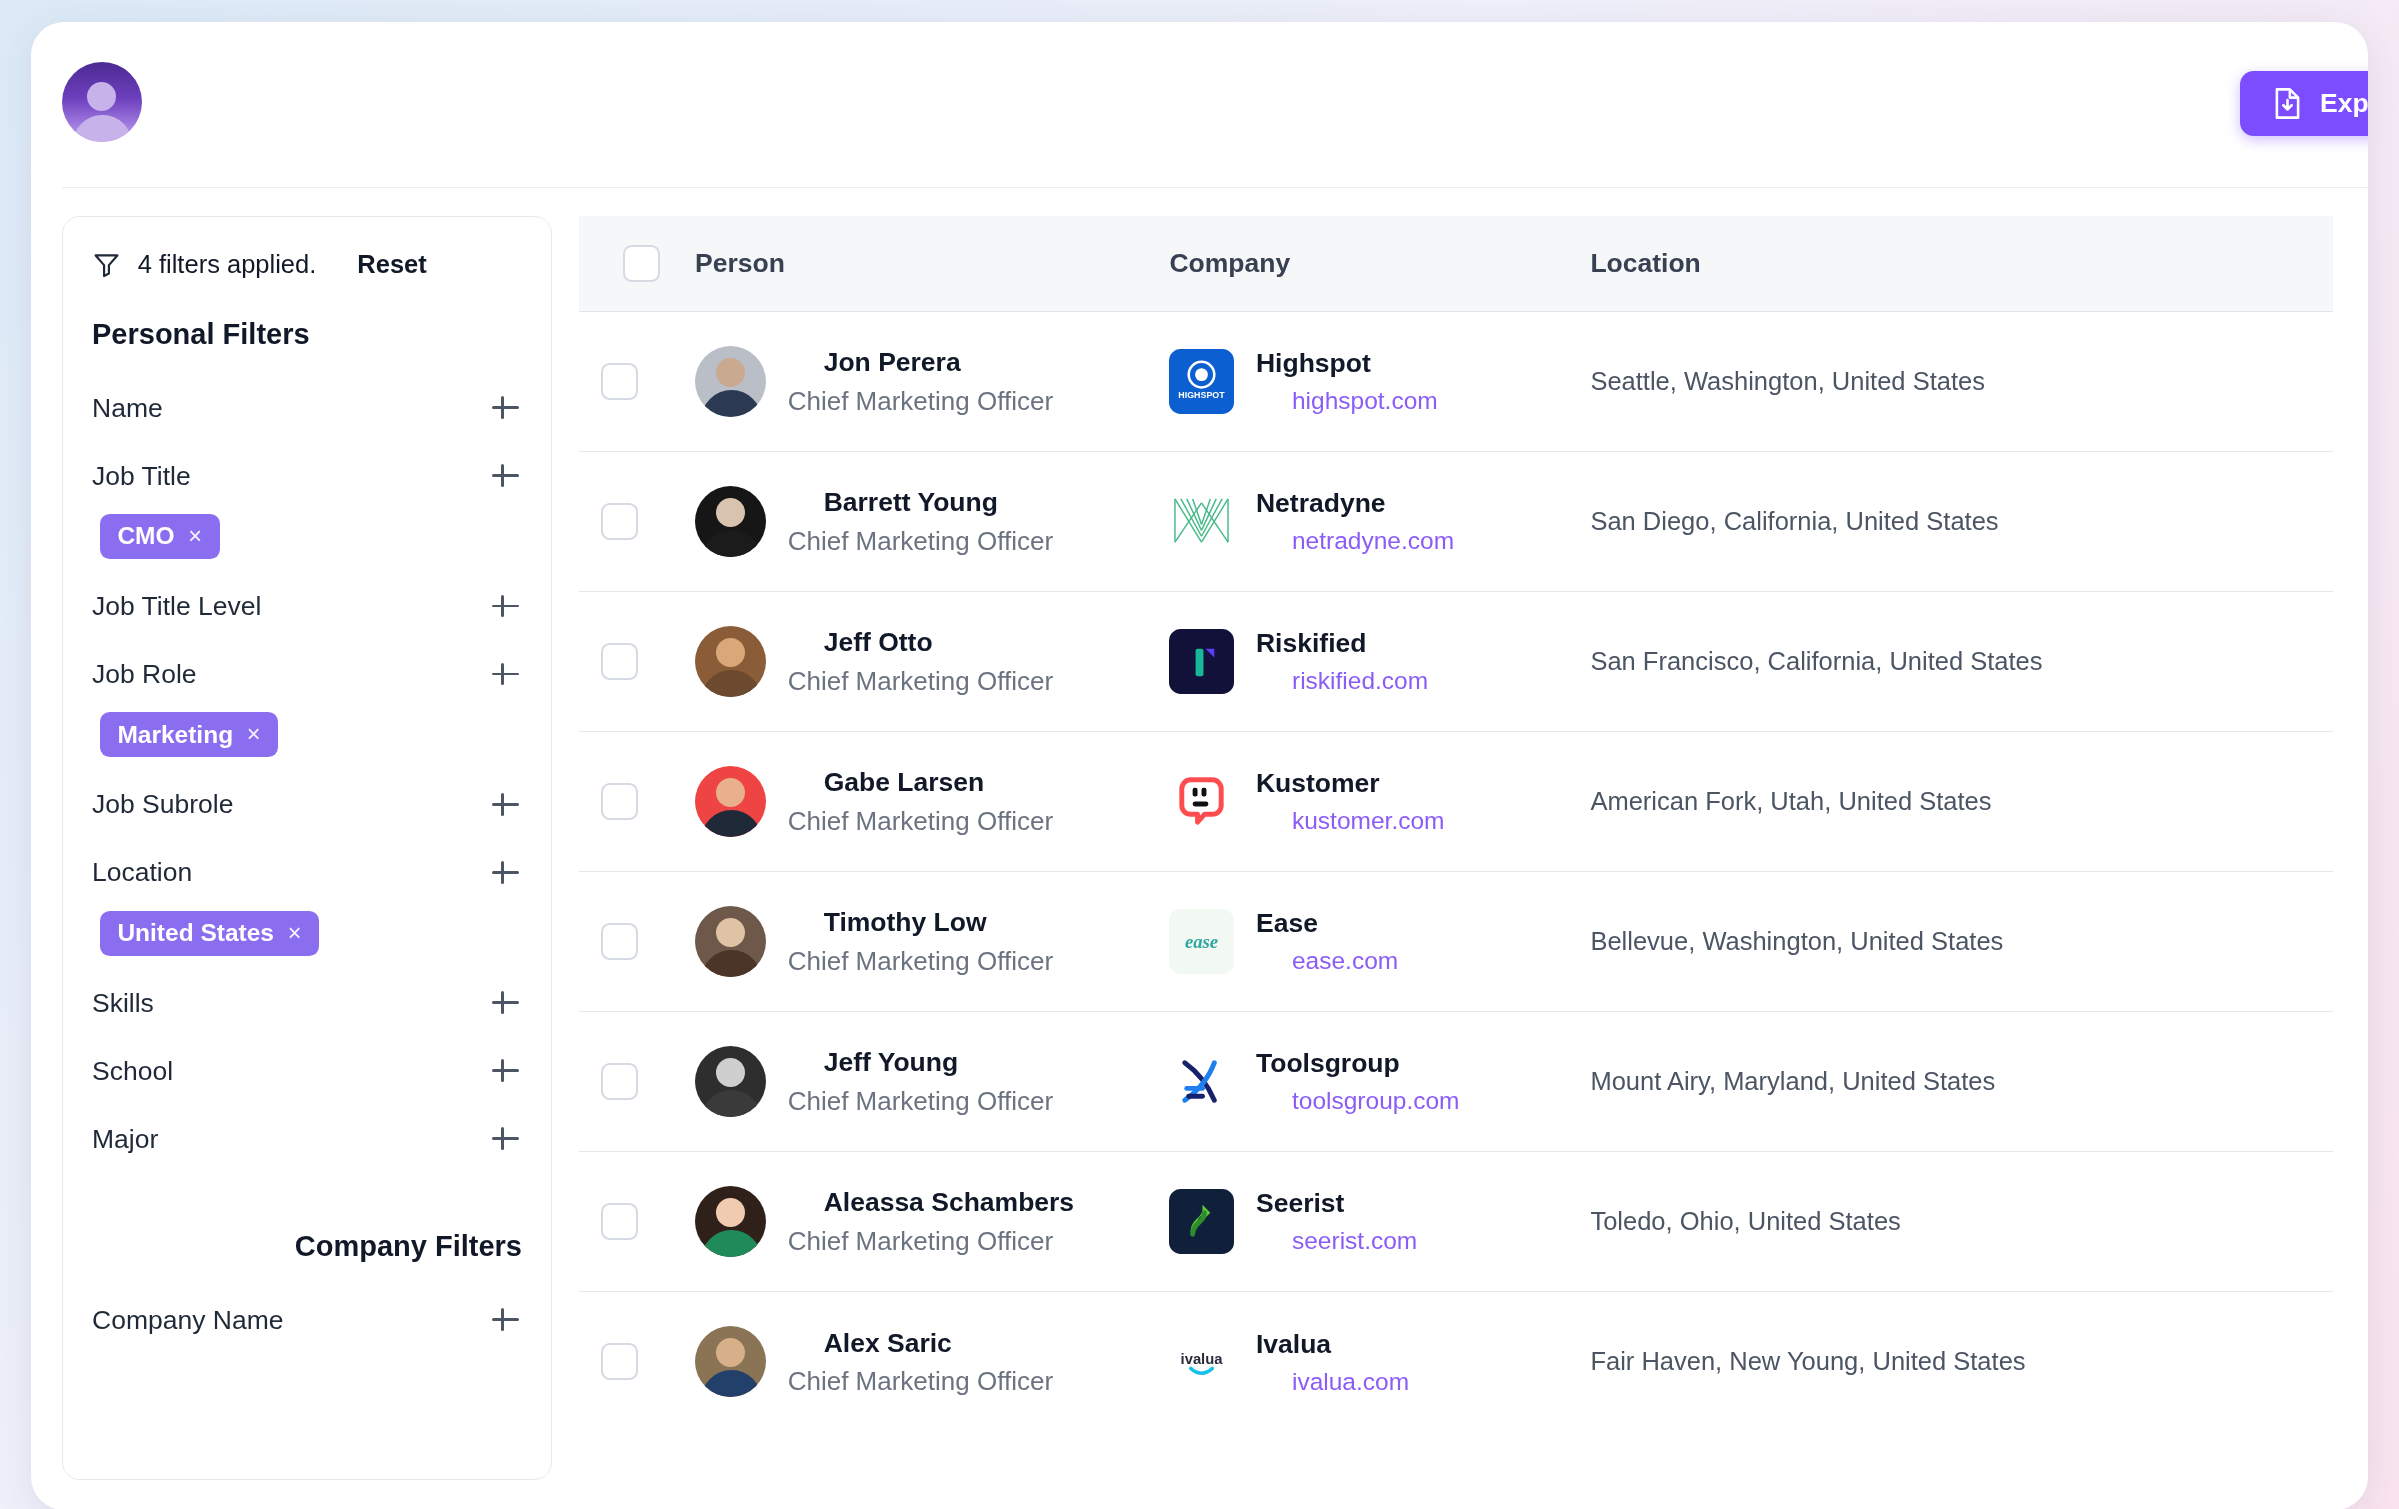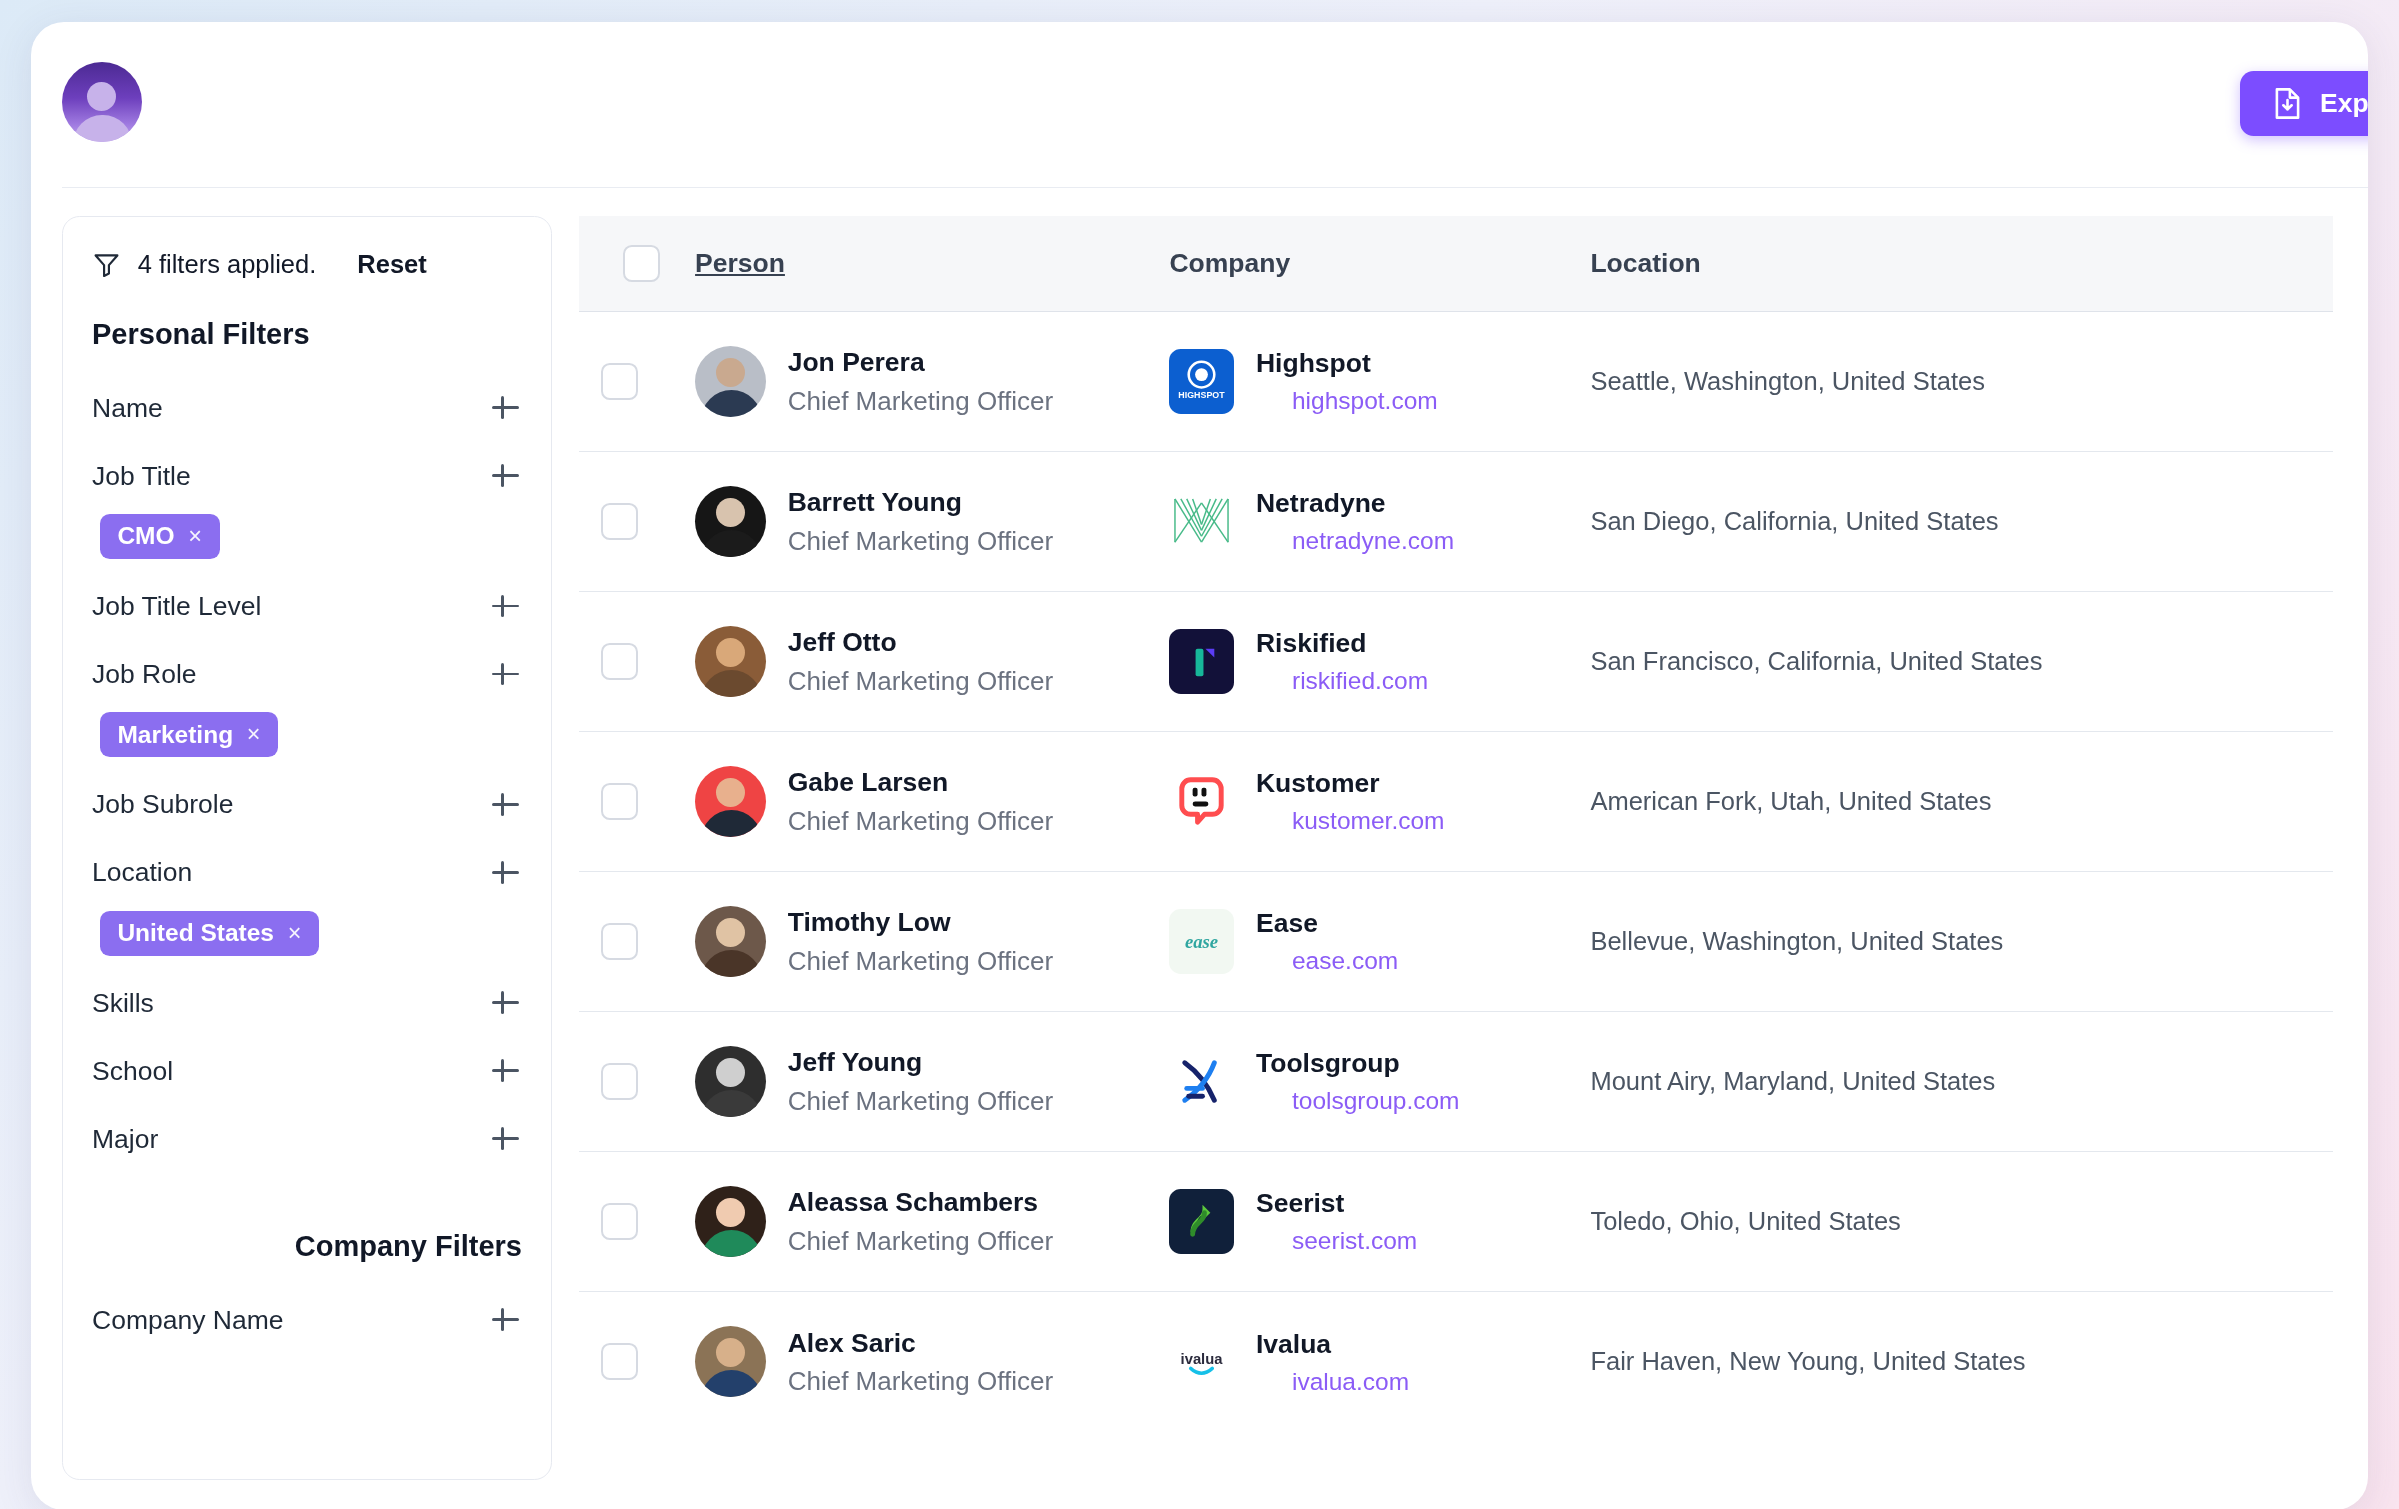--- a/index.html
+++ b/index.html
@@ -249,21 +249,21 @@
     vertical-align: middle;
     padding: 0;
   }
 
   .col-check { width: 100px; }
   .col-person { width: 490px; }
   .col-company { width: 421px; }
   .col-location { width: 743px; }
 
   .table thead th.col-check { padding-left: 21.6px; }
-  .table thead th.col-person { padding-left: 15.7px; text-decoration: underline; }
+  .table thead th.col-person { padding-left: 15.7px; }
 
   .table tbody td {
     border-bottom: 1px solid #e4e8ee;
     height: 140px;
     vertical-align: middle;
     padding: 0;
   }
   .table tbody tr:last-child td { border-bottom: none; }
 
   .checkbox {
@@ -306,20 +306,21 @@
     margin-left: -30px;
     border-radius: 31px 31px 0 0;
   }
 
   .person-text { margin-left: 21.6px; }
   .person-name {
     font-size: 26.5px;
     font-weight: 700;
     color: #111827;
     line-height: 1.25;
+    margin-left: 36px;
   }
   .person-role {
     font-size: 26px;
     color: #6b7280;
     margin-top: 5.9px;
     line-height: 1.2;
   }
 
   .company-cell { display: flex; align-items: center; }
 

